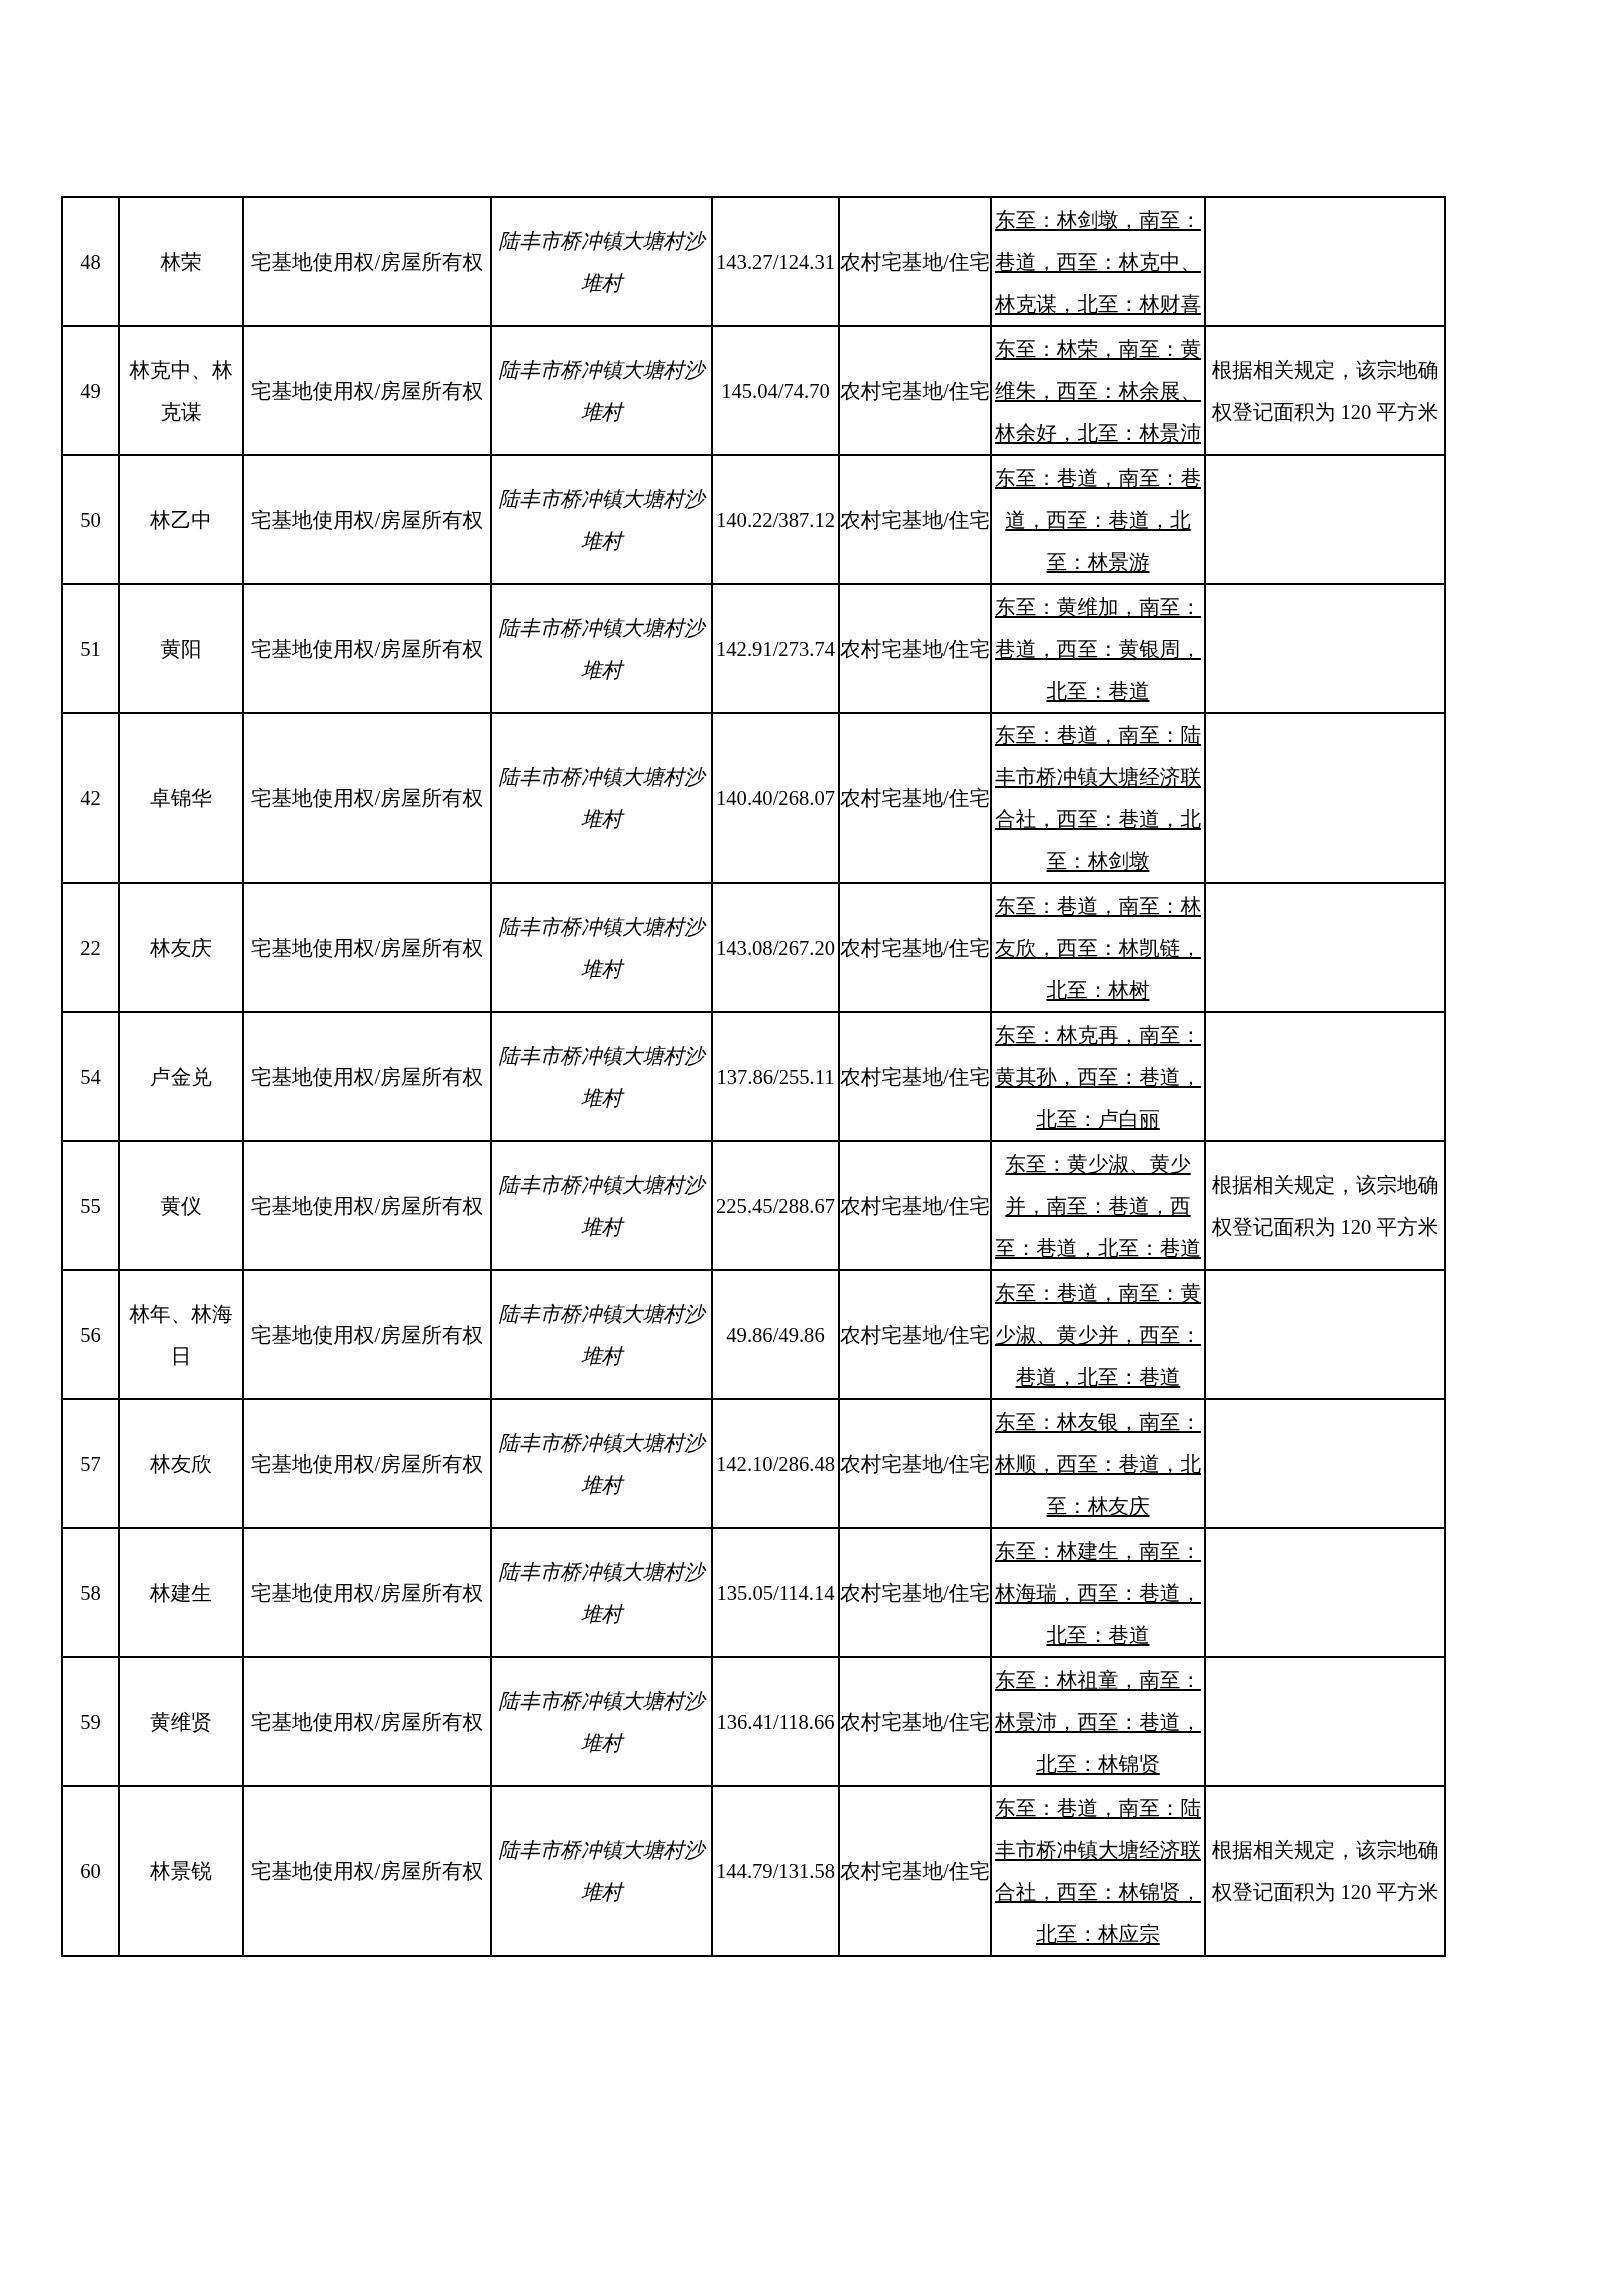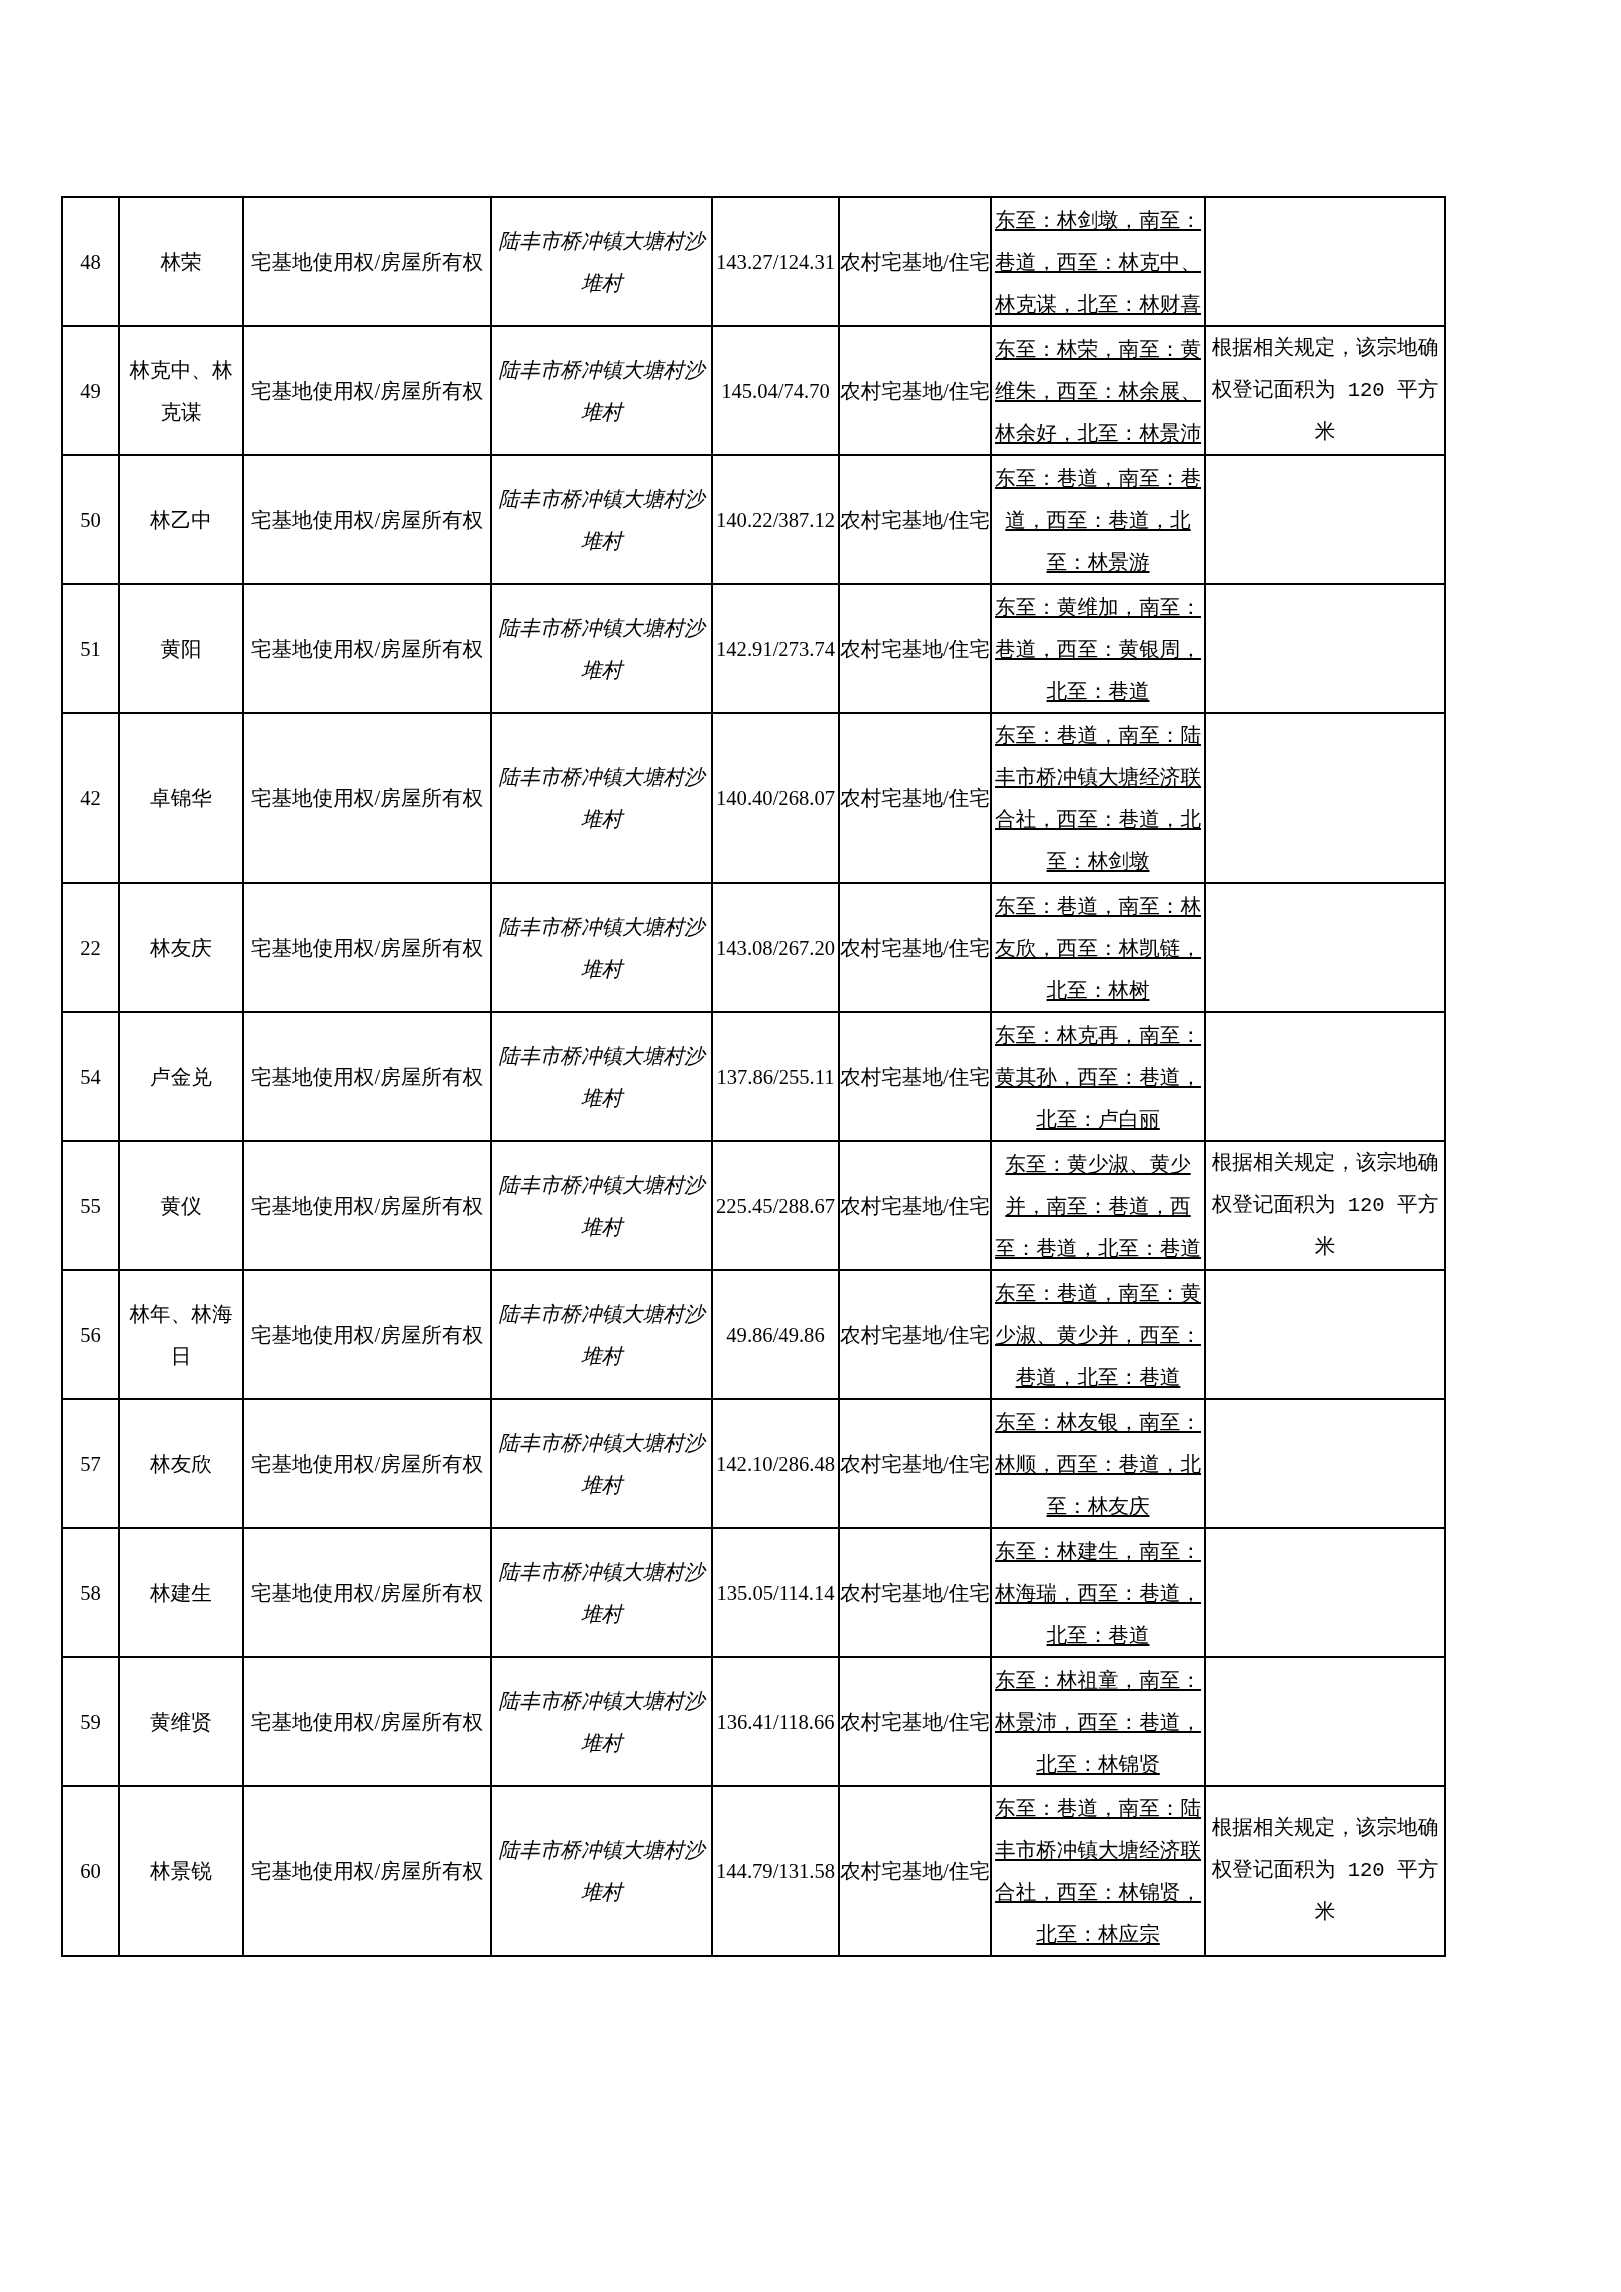--- a/index.html
+++ b/index.html
@@ -36,21 +36,20 @@
   td.c-bound{
     text-align:justify;
     text-justify:inter-ideograph;
     padding:0 4.9px;
     text-decoration:underline;
   }
   td.c-remarks{
     text-align:justify;
     text-justify:inter-ideograph;
     padding:0 5.9px;
-    font-family:Liberation Mono, monospace;
   }
   .footer{
     position:absolute;
     left:0;top:2117px;
     width:100%;
     text-align:center;
     font-size:21.6px;
     line-height:29px;
   }
   .footer .num{

